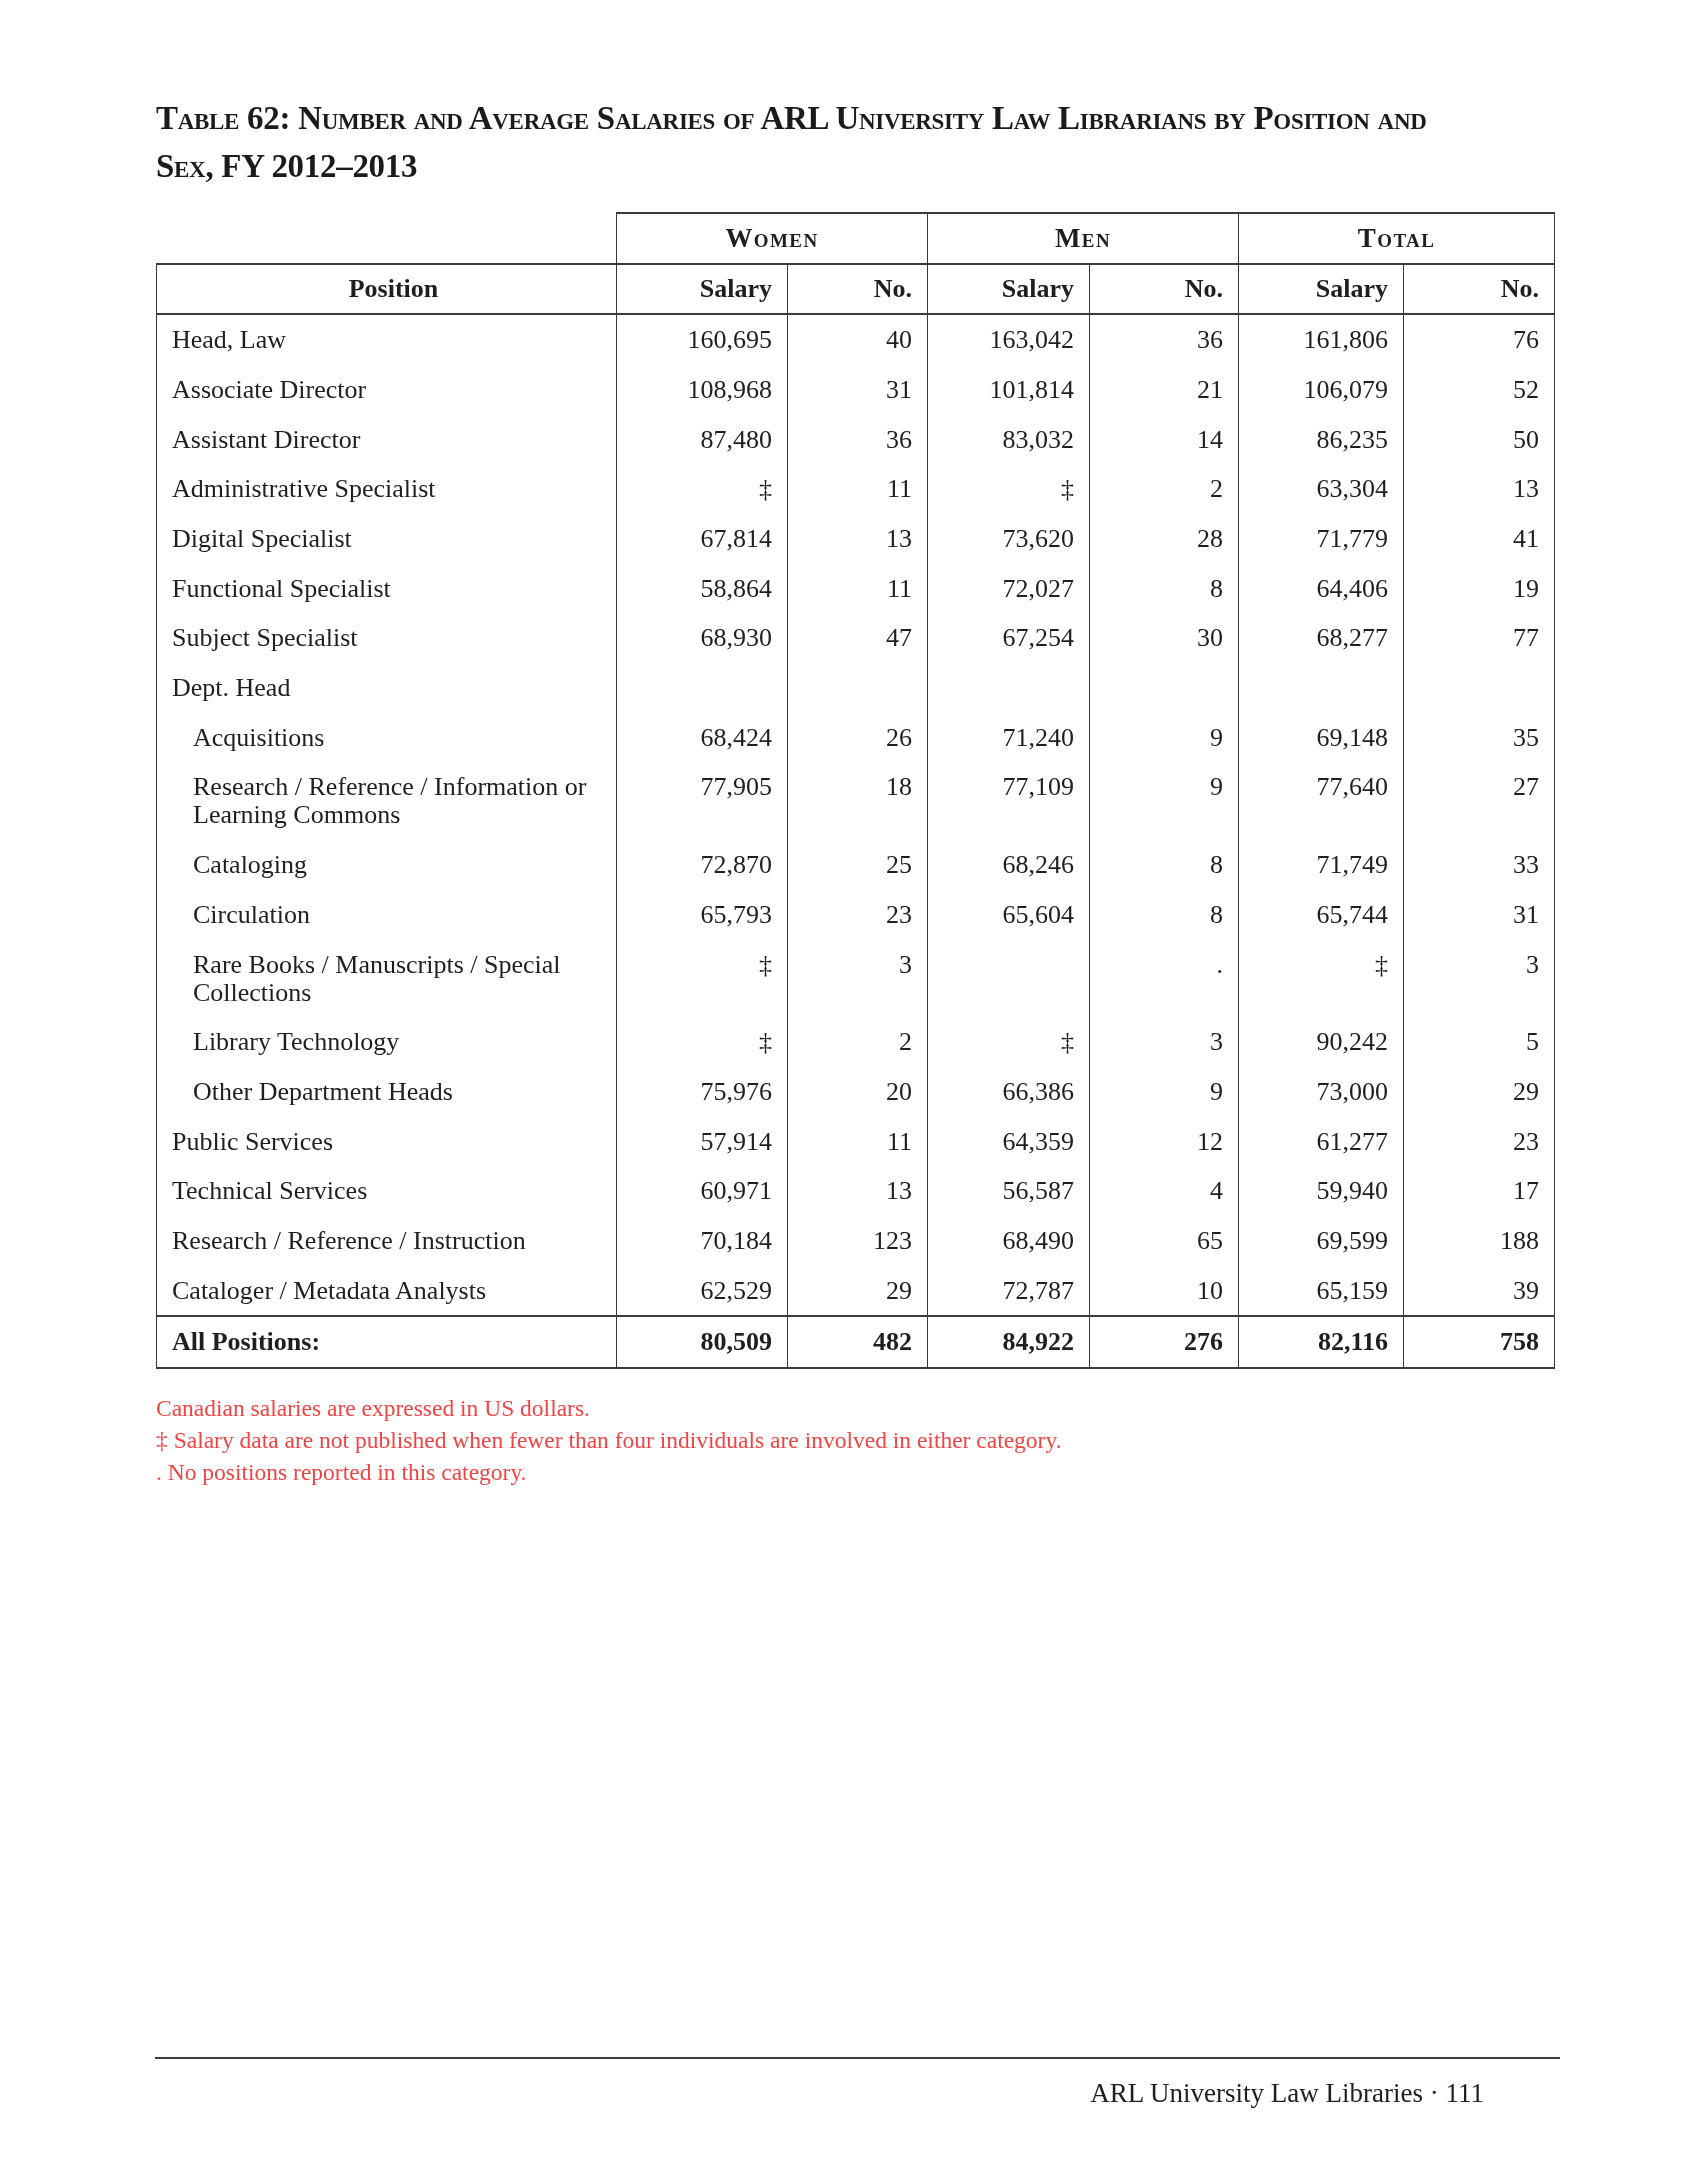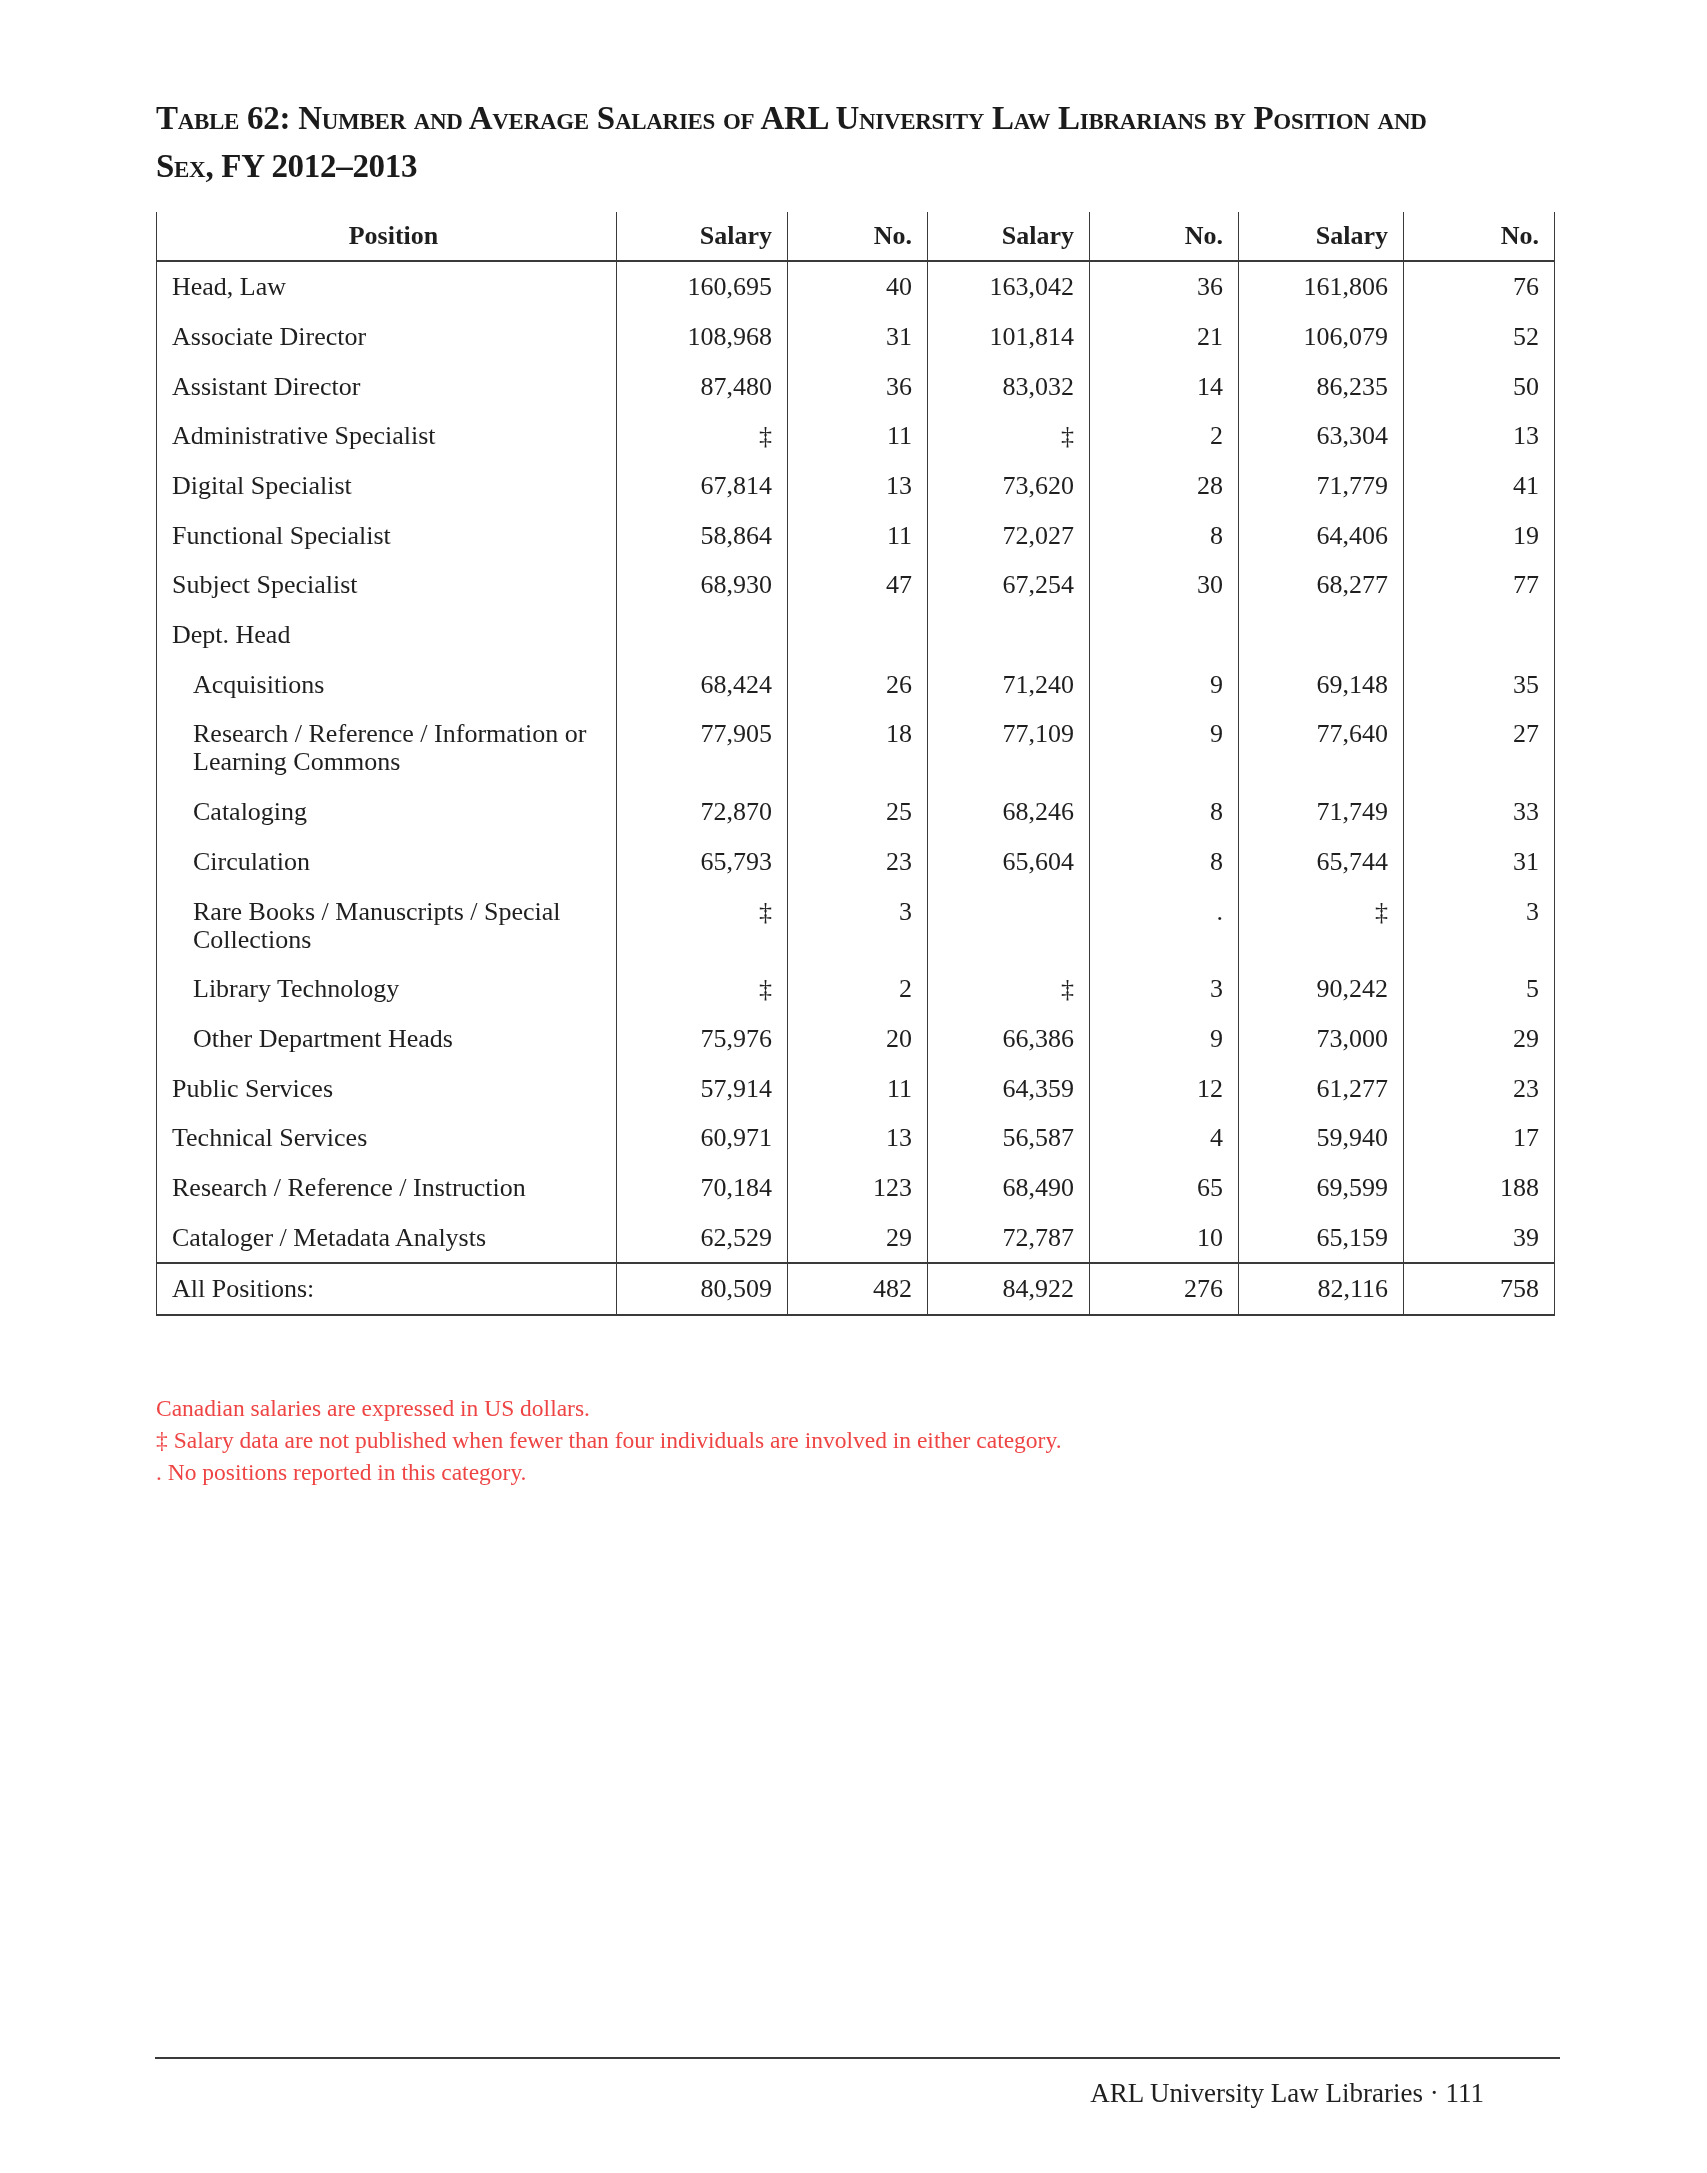--- a/index.html
+++ b/index.html
@@ -79,21 +79,21 @@
     vertical-align: top;
     line-height: 28px;
   }
   tbody td:last-child { border-right: 1.9px solid #3a3a3a; }
   tbody td.pos { padding: 11.3px 3.8px 10.4px 15px; text-align: left; }
   tbody td.pos.indent { padding-left: 36px; }
   tbody td.num { padding: 11.3px 15px 10.4px 3.8px; text-align: right; }
   tbody tr.total td {
     border-top: 2.8px solid #3a3a3a;
     border-bottom: 2.8px solid #3a3a3a;
-    font-weight: 400;
+    font-weight: 700;
     margin-left: 32px;
   }
   .footnotes {
     position: absolute;
     left: 156px;
     top: 1392px;
     font-size: 23.5px;
     line-height: 32px;
     color: #ef4444;
   }
@@ -129,20 +129,26 @@
       <colgroup>
         <col class="c-pos">
           <col class="c-ws">
           <col class="c-wn">
         <col class="c-ms">
           <col class="c-mn">
           <col class="c-ts">
           <col class="c-tn">
       </colgroup>
       <thead>
+        <tr class="group-row">
+          <th class="spacer"></th>
+          <th class="grp" colspan="2">Women</th>
+          <th class="grp" colspan="2">Men</th>
+          <th class="grp grp-last" colspan="2">Total</th>
+        </tr>
         <tr class="cols-row">
           <th class="h-pos">Position</th>
           <th class="h-num">Salary</th>
           <th class="h-num">No.</th>
           <th class="h-num">Salary</th>
           <th class="h-num">No.</th>
           <th class="h-num">Salary</th>
           <th class="h-num">No.</th>
         </tr>
       </thead>

